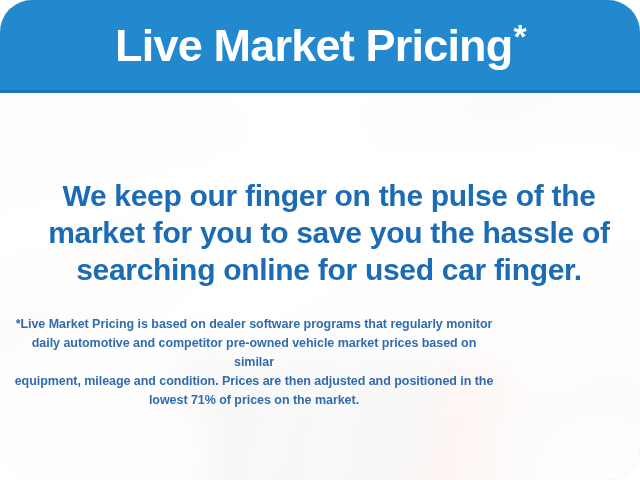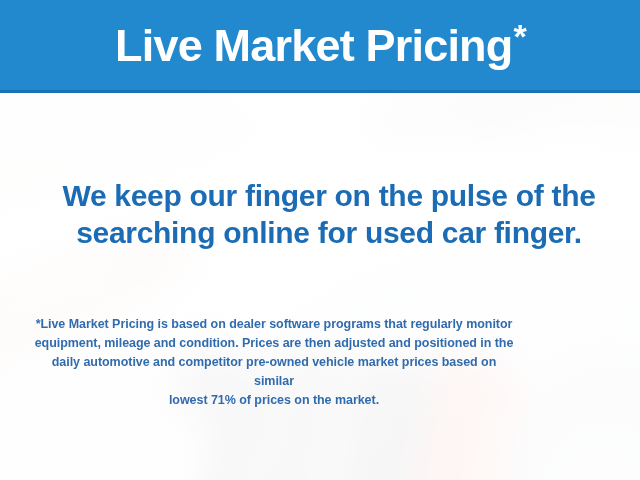--- a/index.html
+++ b/index.html
@@ -10,20 +10,21 @@
   body {
     font-family: "Liberation Sans", sans-serif;
   }
 
   .promo-card {
     position: relative;
     width: 640px;
     height: 480px;
     overflow: hidden;
     background: #ffffff;
+    border-radius: 32px;
   }
 
   
   .banner {
     position: absolute;
     left: 0;
     top: 0;
     width: 640px;
     height: 93px;
     background: #2389CE;
@@ -267,21 +268,20 @@
     width: 508px;
     text-align: center;
     color: #1F5FA8;
     font-size: 12.5px;
     font-weight: bold;
     line-height: 19px;
     letter-spacing: -0.05px;
     padding: 0 12px;
     box-sizing: border-box;
     opacity: 0.92;
-    margin-left: 20px;
   }
   .fineprint .fp-line { display: block; }
 </style>
 </head>
 <body>
 
 <div class="promo-card">
 
   <div class="banner">
     <div class="banner-title"><span>Live Market Pricing</span><span class="asterisk">*</span></div>
@@ -308,24 +308,25 @@
     <div class="shape sh-r"></div>
     <div class="shape sh-s"></div>
     <div class="photo-wash"></div>
     <div class="photo-wash-grad"></div>
   </div>
 
   <div class="content">
 
     <div class="headline">
       <span class="hl-line">We keep our finger on the pulse of the</span>
+      <span class="hl-line">market for you to save you the hassle of</span>
       <span class="hl-line">searching online for used car finger.</span>
     </div>
 
     <div class="fineprint">
       <span class="fp-line">*Live Market Pricing is based on dealer software programs that regularly monitor</span>
+      <span class="fp-line">daily automotive and competitor pre-owned vehicle market prices based on similar</span>
       <span class="fp-line">equipment, mileage and condition. Prices are then adjusted and positioned in the</span>
-      <span class="fp-line">daily automotive and competitor pre-owned vehicle market prices based on similar</span>
       <span class="fp-line">lowest 71% of prices on the market.</span>
     </div>
 
   </div>
 </div>
 
 </body></html>

